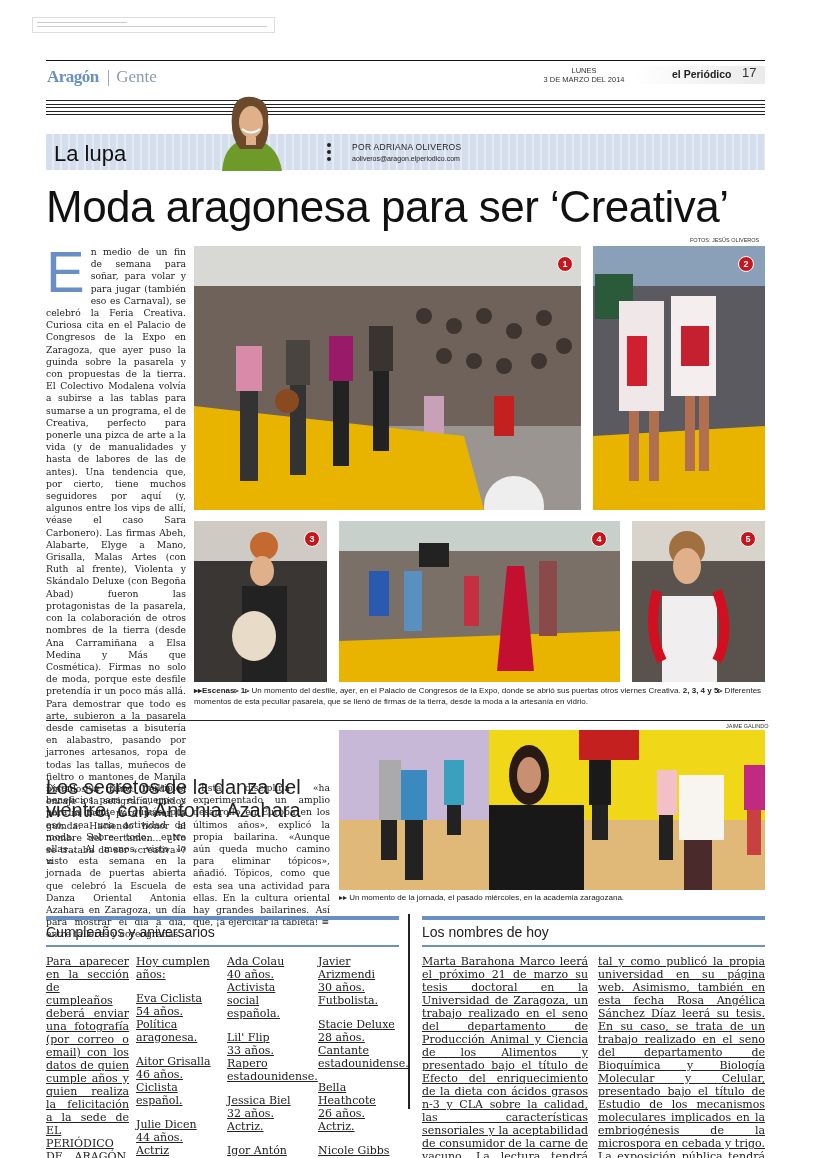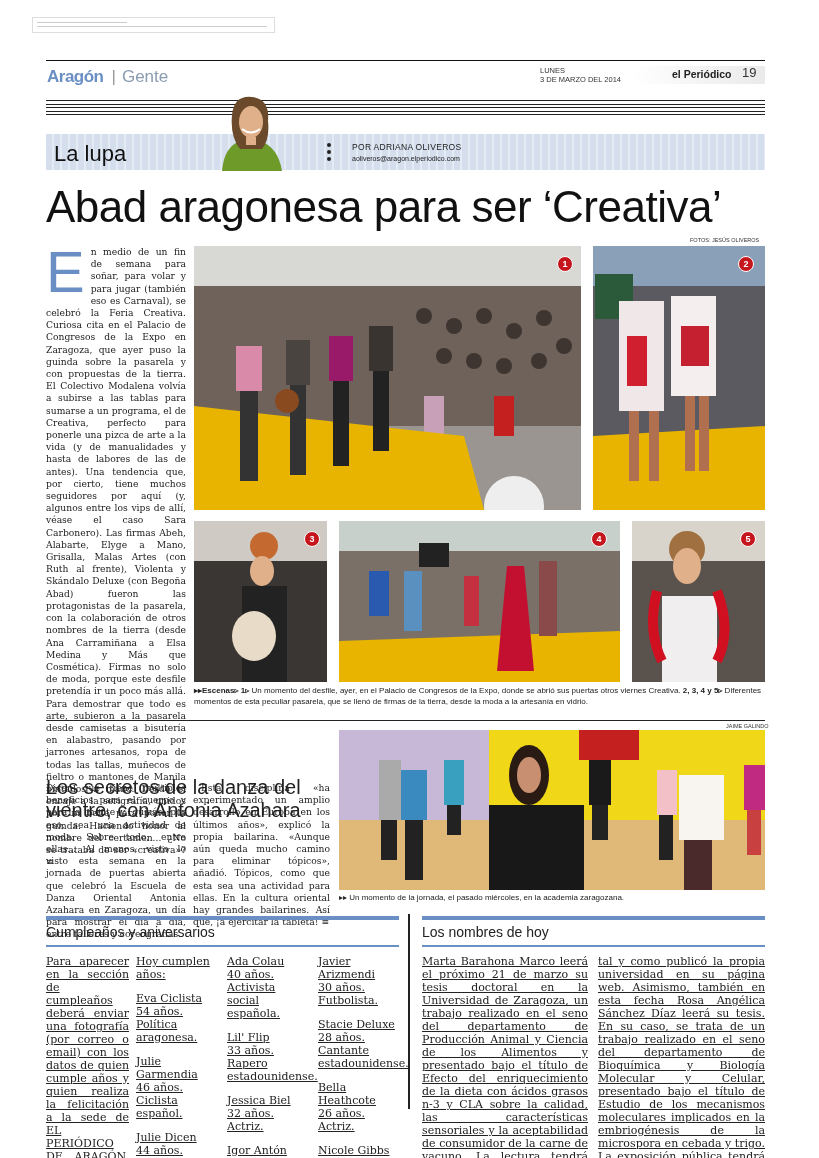--- a/index.html
+++ b/index.html
@@ -2,25 +2,25 @@
 <html><head>
 <meta charset="utf-8">
 <style>
   html,body{margin:0;padding:0;background:#fff;}
   body{width:819px;height:1158px;position:relative;overflow:hidden;font-family:"DejaVu Serif",serif;color:#222;}
   .abs{position:absolute;}
   .sans{font-family:"Liberation Sans",sans-serif;}
   .disclaimer{left:32px;top:17px;width:241px;height:14px;border:1px solid #ddd;}
   .disclaimer .ln{position:absolute;left:4px;height:1px;background:#ccc;}
   .topline{left:46px;top:60px;width:719px;height:1px;background:#111;}
-  .section{left:47px;top:67px;font-size:17px;}
+  .section{left:47px;top:67px;font-size:17px;font-family:Liberation Serif, serif;}
   .section .reg{color:#6a8fc4;font-weight:bold;letter-spacing:-0.5px;}
   .section .sep{color:#999;margin:0 6px 0 8px;font-weight:normal;}
   .section .sub{color:#8a9bb0;}
-  .dateblock{left:540px;top:66px;width:88px;text-align:left;font-size:7.5px;line-height:9px;color:#333;}
+  .dateblock{left:540px;top:66px;width:88px;text-align:center;font-size:7.5px;line-height:9px;color:#333;}
   .brandbox{left:632px;top:66px;width:133px;height:18px;background:linear-gradient(to right,#fff,#eaeaea);}
   .brand{left:672px;top:68px;font-size:10.5px;font-weight:bold;color:#222;}
   .pagenum{left:742px;top:65px;font-size:13px;color:#333;}
   .stripes{left:46px;top:100px;width:719px;height:18px;}
   .stripes div{height:1px;background:#222;margin-bottom:2.5px;}
   .lupabar{left:46px;top:134px;width:719px;height:36px;background:repeating-linear-gradient(90deg,#d4deec 0 6px,#e4ebf4 6px 8px);}
   .lupa{left:54px;top:141px;font-size:22px;color:#111;}
   .portrait{left:204px;top:95px;width:92px;height:76px;}
   .dots{left:327px;top:143px;width:5px;}
   .dots span{display:block;width:4px;height:4px;background:#222;border-radius:50%;margin-bottom:3px;}
@@ -53,21 +53,21 @@
 <div class="abs topline"></div>
 <div class="abs section sans">
   <span class="reg">Aragón</span><span class="sep">|</span><span class="sub">Gente</span>
 </div>
 <div class="abs dateblock sans">
   <div>LUNES</div>
   <div>3 DE MARZO DEL 2014</div>
 </div>
 <div class="abs brandbox"></div>
 <div class="abs brand sans">el Periódico</div>
-<div class="abs pagenum sans">19</div>
+<div class="abs pagenum sans">17</div>
 
 <div class="abs stripes">
   <div></div>
     <div></div>
     <div></div>
     <div></div>
     <div></div>
 </div>
 
 <div class="abs lupabar"></div>
@@ -82,21 +82,21 @@
   </svg>
 </div>
 <div class="abs dots">
     <span></span>
     <span></span>
     <span></span>
   </div>
 <div class="abs author sans">POR ADRIANA OLIVEROS</div>
 <div class="abs email sans">aoliveros@aragon.elperiodico.com</div>
 
-<div class="abs headline">Abad aragonesa para ser ‘Creativa’</div>
+<div class="abs headline">Moda aragonesa para ser ‘Creativa’</div>
 
 <div class="abs body-text" style="left:46px;top:246px;width:140px;">
   <span class="dropcap">E</span><span>n medio de un fin de semana para soñar, para volar y para jugar (también eso es Carnaval), se celebró la Feria Creativa. Curiosa cita en el Palacio de Congresos de la Expo en Zaragoza, que ayer puso la guinda sobre la pasarela y con propuestas de la tierra. El Colectivo Modalena volvía a subirse a las tablas para sumarse a un programa, el de Creativa, perfecto para ponerle una pizca de arte a la vida (y de manualidades y hasta de labores de las de antes). Una tendencia que, por cierto, tiene muchos seguidores por aquí (y, algunos entre los vips de allí, véase el caso Sara Carbonero). Las firmas Abeh, Alabarte, Elyge a Mano, Grisalla, Malas Artes (con Ruth al frente), Violenta y Skándalo Deluxe (con Begoña Abad) fueron las protagonistas de la pasarela, con la colaboración de otros nombres de la tierra (desde Ana Carramiñana a Elsa Medina y Más que Cosmética). Firmas no solo de moda, porque este desfile pretendía ir un poco más allá. Para demostrar que todo es arte, subieron a la pasarela desde camisetas a bisutería en alabastro, pasando por jarrones artesanos, ropa de todas las tallas, muñecos de fieltro o mantones de Manila pintados a mano. Desde el encaje a la serigrafía, unidos por un baile para poner la guinda. Haciendo honor al nombre del certamen... ¿No se trataba de ser «creativa»? ≡</span>
 </div>
 
 <div class="abs credit" style="left:690px;top:237px;">FOTOS: JESÚS OLIVEROS</div>
 
 <div class="abs photo" style="left:194px;top:246px;width:387px;height:264px;">
   <svg width="387" height="264" viewBox="0 0 387 264" preserveAspectRatio="none">
     <rect width="387" height="264" fill="#9a9590"></rect>
@@ -229,21 +229,21 @@
 
 <div class="abs boxhead" style="left:46px;top:916px;width:353px;"></div>
 <div class="abs boxtitle" style="left:46px;top:924px;">Cumpleaños y aniversarios</div>
 <div class="abs boxhead" style="left:46px;top:945px;width:353px;height:2px;"></div>
 
 <div class="abs small" style="left:46px;top:955px;width:83px;text-align:justify;">Para aparecer en la sección de cumpleaños deberá enviar una fotografía (por correo o email) con los datos de quien cumple años y quien realiza la felicitación a la sede de EL PERIÓDICO DE ARAGÓN, calle Hernán Cortés, 37. 50005, Zaragoza.</div>
 
 <div class="abs small" style="left:136px;top:955px;width:82px;">
   <p>Hoy cumplen años:</p>
   <p><span>Eva Ciclista</span><br><span>54 años. Política aragonesa.</span></p>
-  <p><span>Julie Garmendia</span><br><span>46 años. Ciclista español.</span></p>
+  <p><span>Aitor Grisalla</span><br><span>46 años. Ciclista español.</span></p>
   <p><span>Julie Dicen</span><br><span>44 años. Actriz estadounidense.</span></p>
 </div>
 <div class="abs small" style="left:227px;top:955px;width:82px;">
   <p><span>Ada Colau</span><br><span>40 años. Activista social española.</span></p>
   <p><span>Lil' Flip</span><br><span>33 años. Rapero estadounidense.</span></p>
   <p><span>Jessica Biel</span><br><span>32 años. Actriz.</span></p>
   <p><span>Igor Antón</span><br><span>31 años. Ciclista.</span></p>
 </div>
 <div class="abs small" style="left:318px;top:955px;width:82px;">
   <p><span>Javier Arizmendi</span><br><span>30 años. Futbolista.</span></p>

